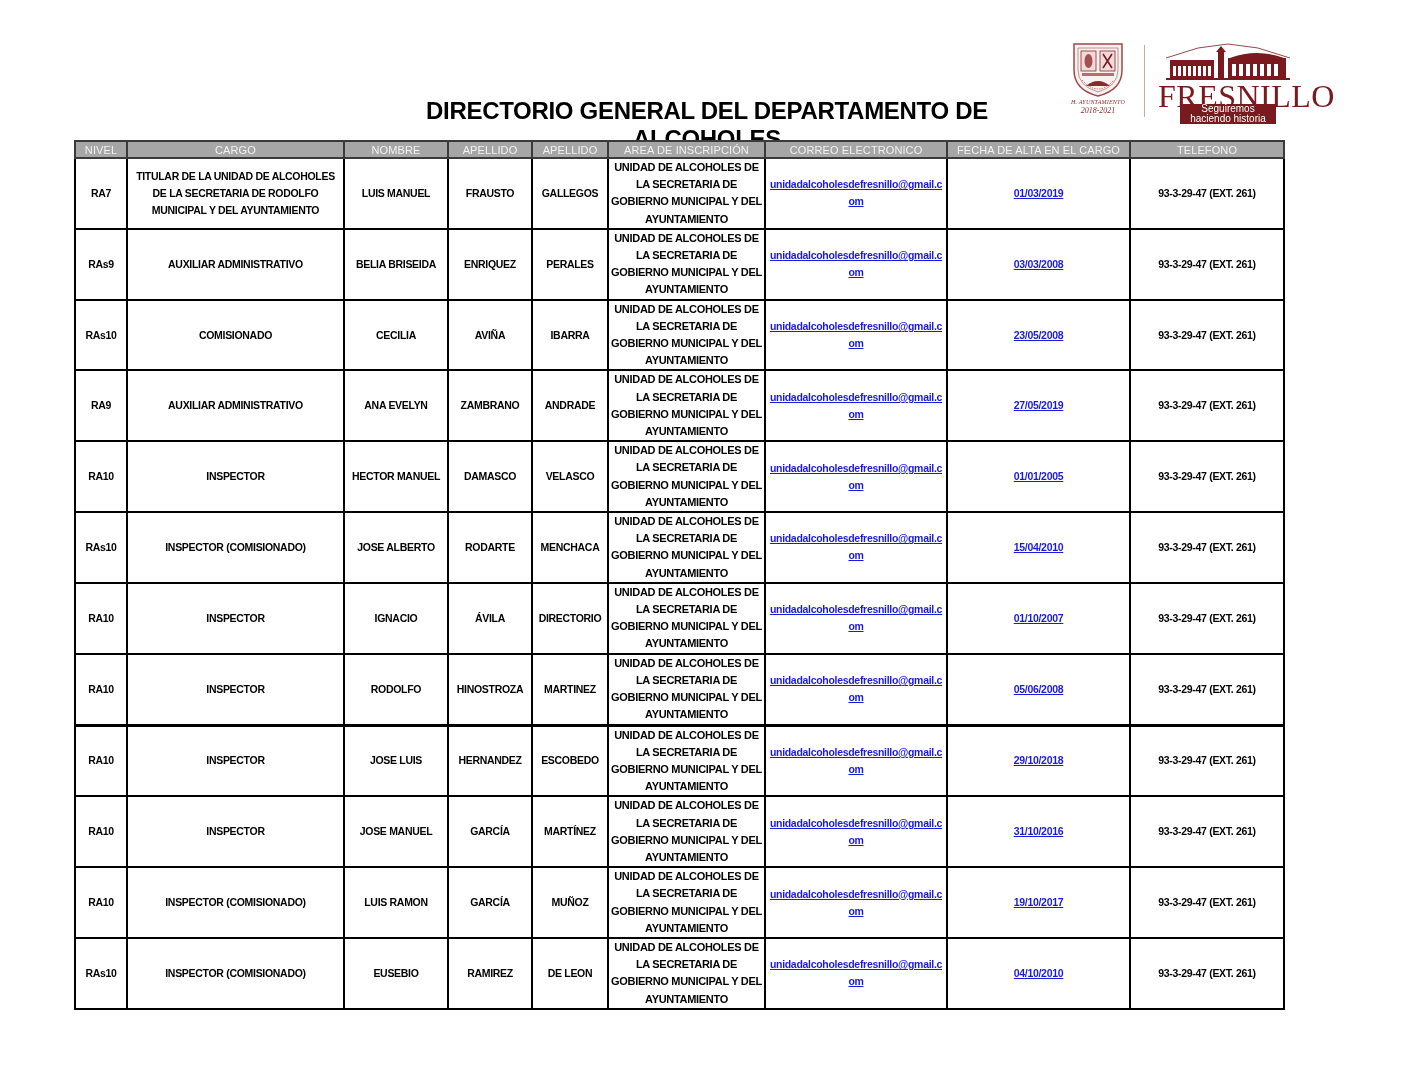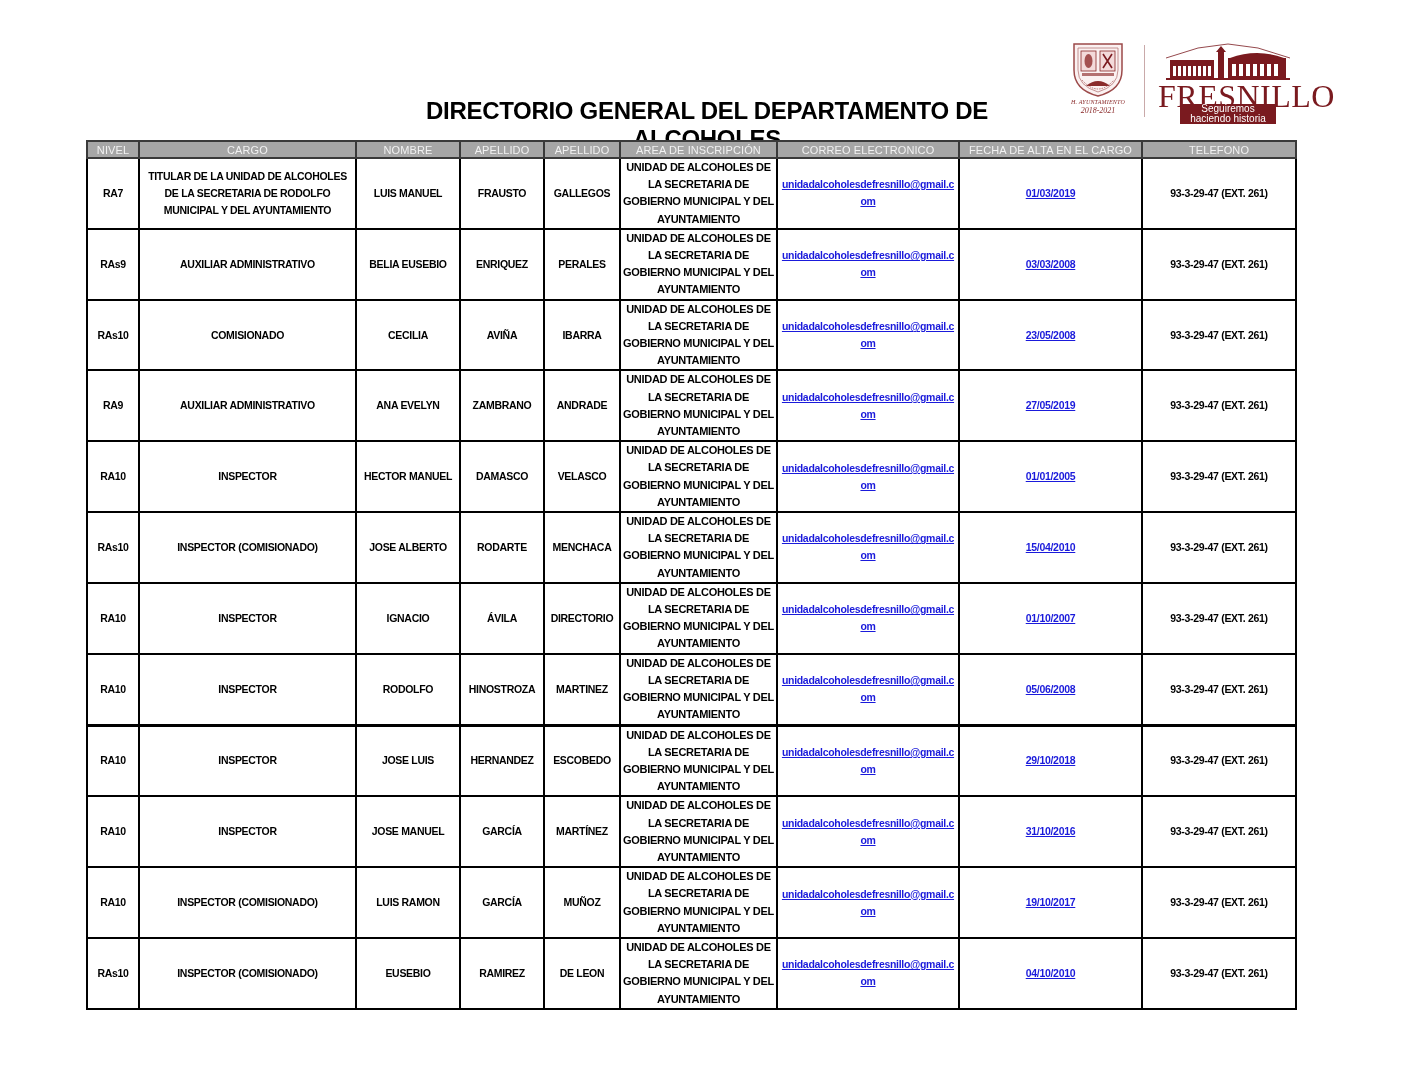--- a/index.html
+++ b/index.html
@@ -19,21 +19,21 @@
   .fresnillo-word { position: absolute; left: 0; top: 36px; width: 140px; text-align: center;
                     font-family: "Liberation Serif", serif; font-size: 32px; color: #7a1a1f; font-weight: normal;
                     letter-spacing: 0.5px; }
   .fresnillo-tag { position: absolute; left: 22px; top: 62px; width: 96px; text-align: center;
                    font-size: 10px; color: #fff; background: #7a1a1f; line-height: 10px; }
 
   .doc-title { position: absolute; left: 412px; top: 97px; width: 590px; text-align: center;
                font-family: "Liberation Sans", sans-serif; font-weight: bold; font-size: 24px;
                letter-spacing: -0.3px; }
 
-  table.dir { position: absolute; left: 86px; top: 140px; border-collapse: collapse; table-layout: fixed; }
+  table.dir { position: absolute; left: 74px; top: 140px; border-collapse: collapse; table-layout: fixed; }
   table.dir th, table.dir td { border: 2px solid #000; padding: 0 2px; text-align: center; vertical-align: middle;
                                font-family: "Liberation Sans", sans-serif; }
   table.dir th { background: #a6a6a6; color: #f2f2f2; font-weight: normal; font-size: 11px; height: 15px;
                  letter-spacing: 0.1px; border-color: #3a3a3a; }
   table.dir td { height: 65px; font-size: 10.5px; font-weight: bold; line-height: 17px; letter-spacing: -0.3px; }
   table.dir td.area { font-size: 11px; line-height: 17.2px; }
   table.dir td.email a { color: #1a1adb; font-weight: bold; font-size: 10.5px;
                          word-break: break-all; line-height: 17px; display: inline-block; text-align: center; }
   table.dir td.date a { color: #1a1adb; text-decoration: underline; font-weight: bold; }
   tr.thick-top td { border-top-width: 3px; }
@@ -132,21 +132,21 @@
     </td>
     <td class="date">
       <a href="#">01/03/2019</a>
     </td>
     <td>93-3-29-47 (EXT. 261)</td>
   </tr>
 
   <tr>
     <td>RAs9</td>
     <td>AUXILIAR ADMINISTRATIVO</td>
-    <td>BELIA EUSEBIO</td>
+    <td>BELIA BRISEIDA</td>
     <td>ENRIQUEZ</td>
     <td>PERALES</td>
     <td class="area">UNIDAD DE ALCOHOLES DE LA SECRETARIA DE GOBIERNO MUNICIPAL Y DEL AYUNTAMIENTO</td>
     <td class="email">
       <a href="#">unidadalcoholesdefresnillo@gmail.com</a>
     </td>
     <td class="date">
       <a href="#">03/03/2008</a>
     </td>
     <td>93-3-29-47 (EXT. 261)</td>

